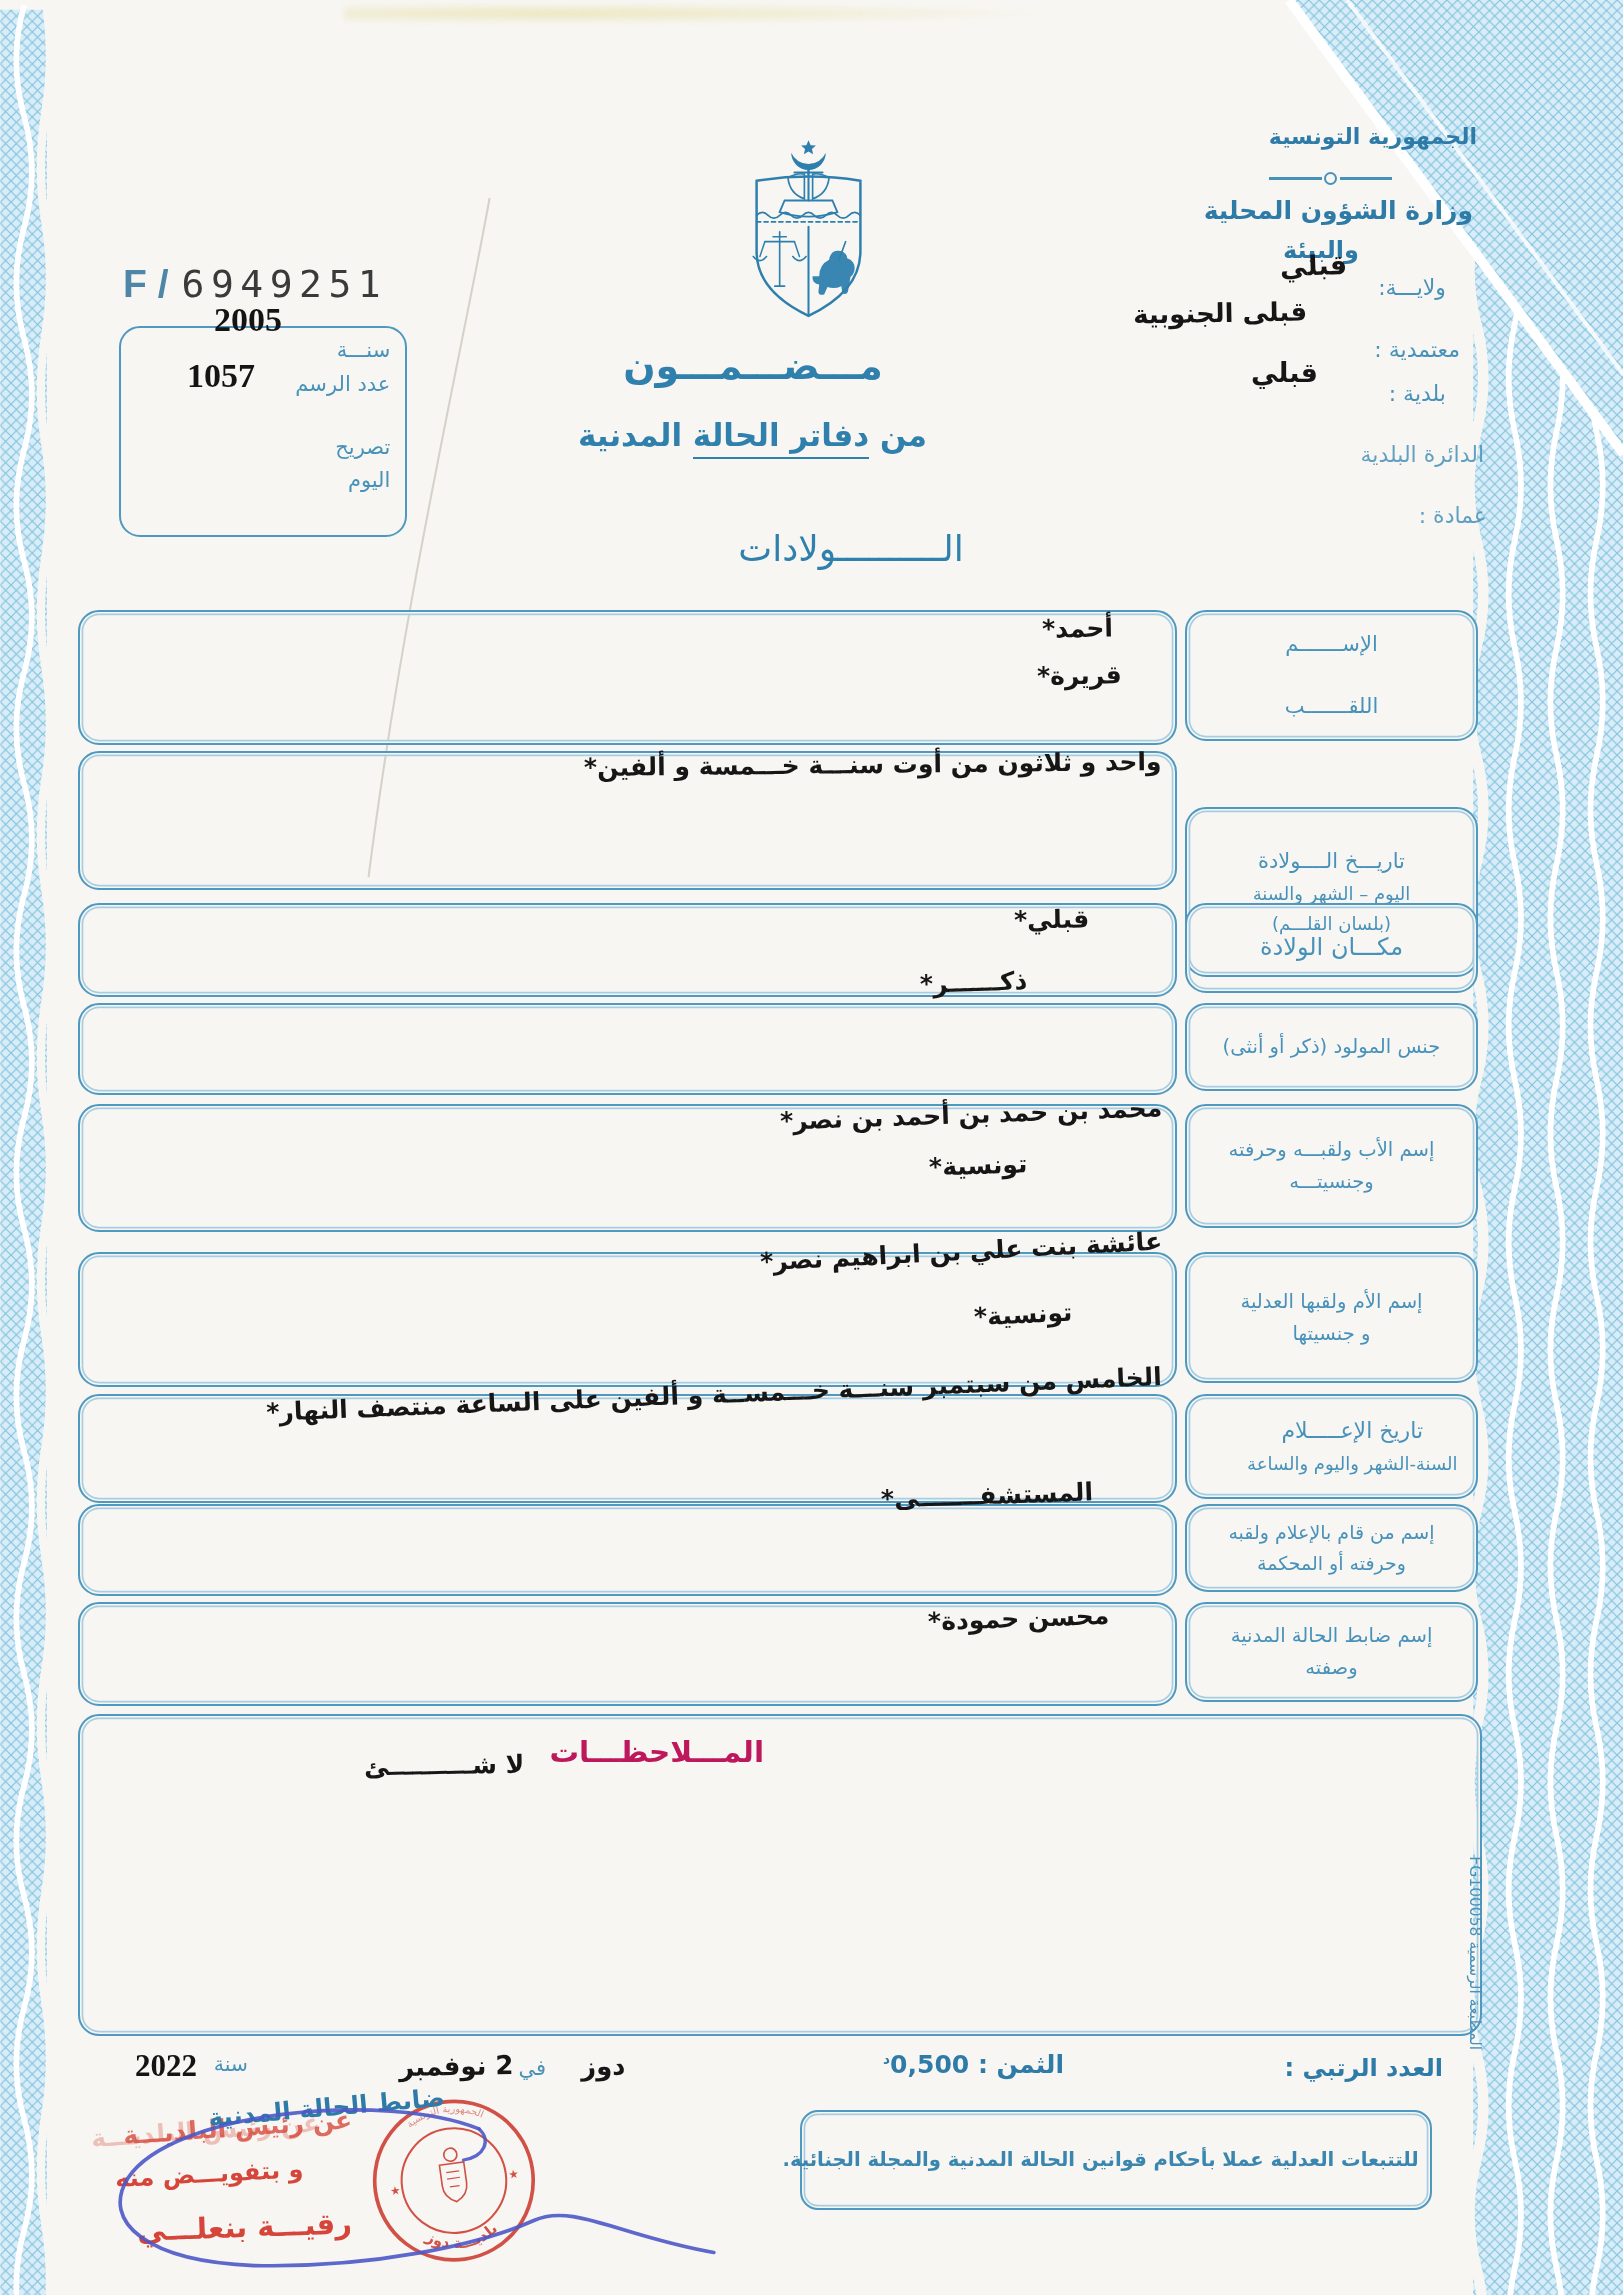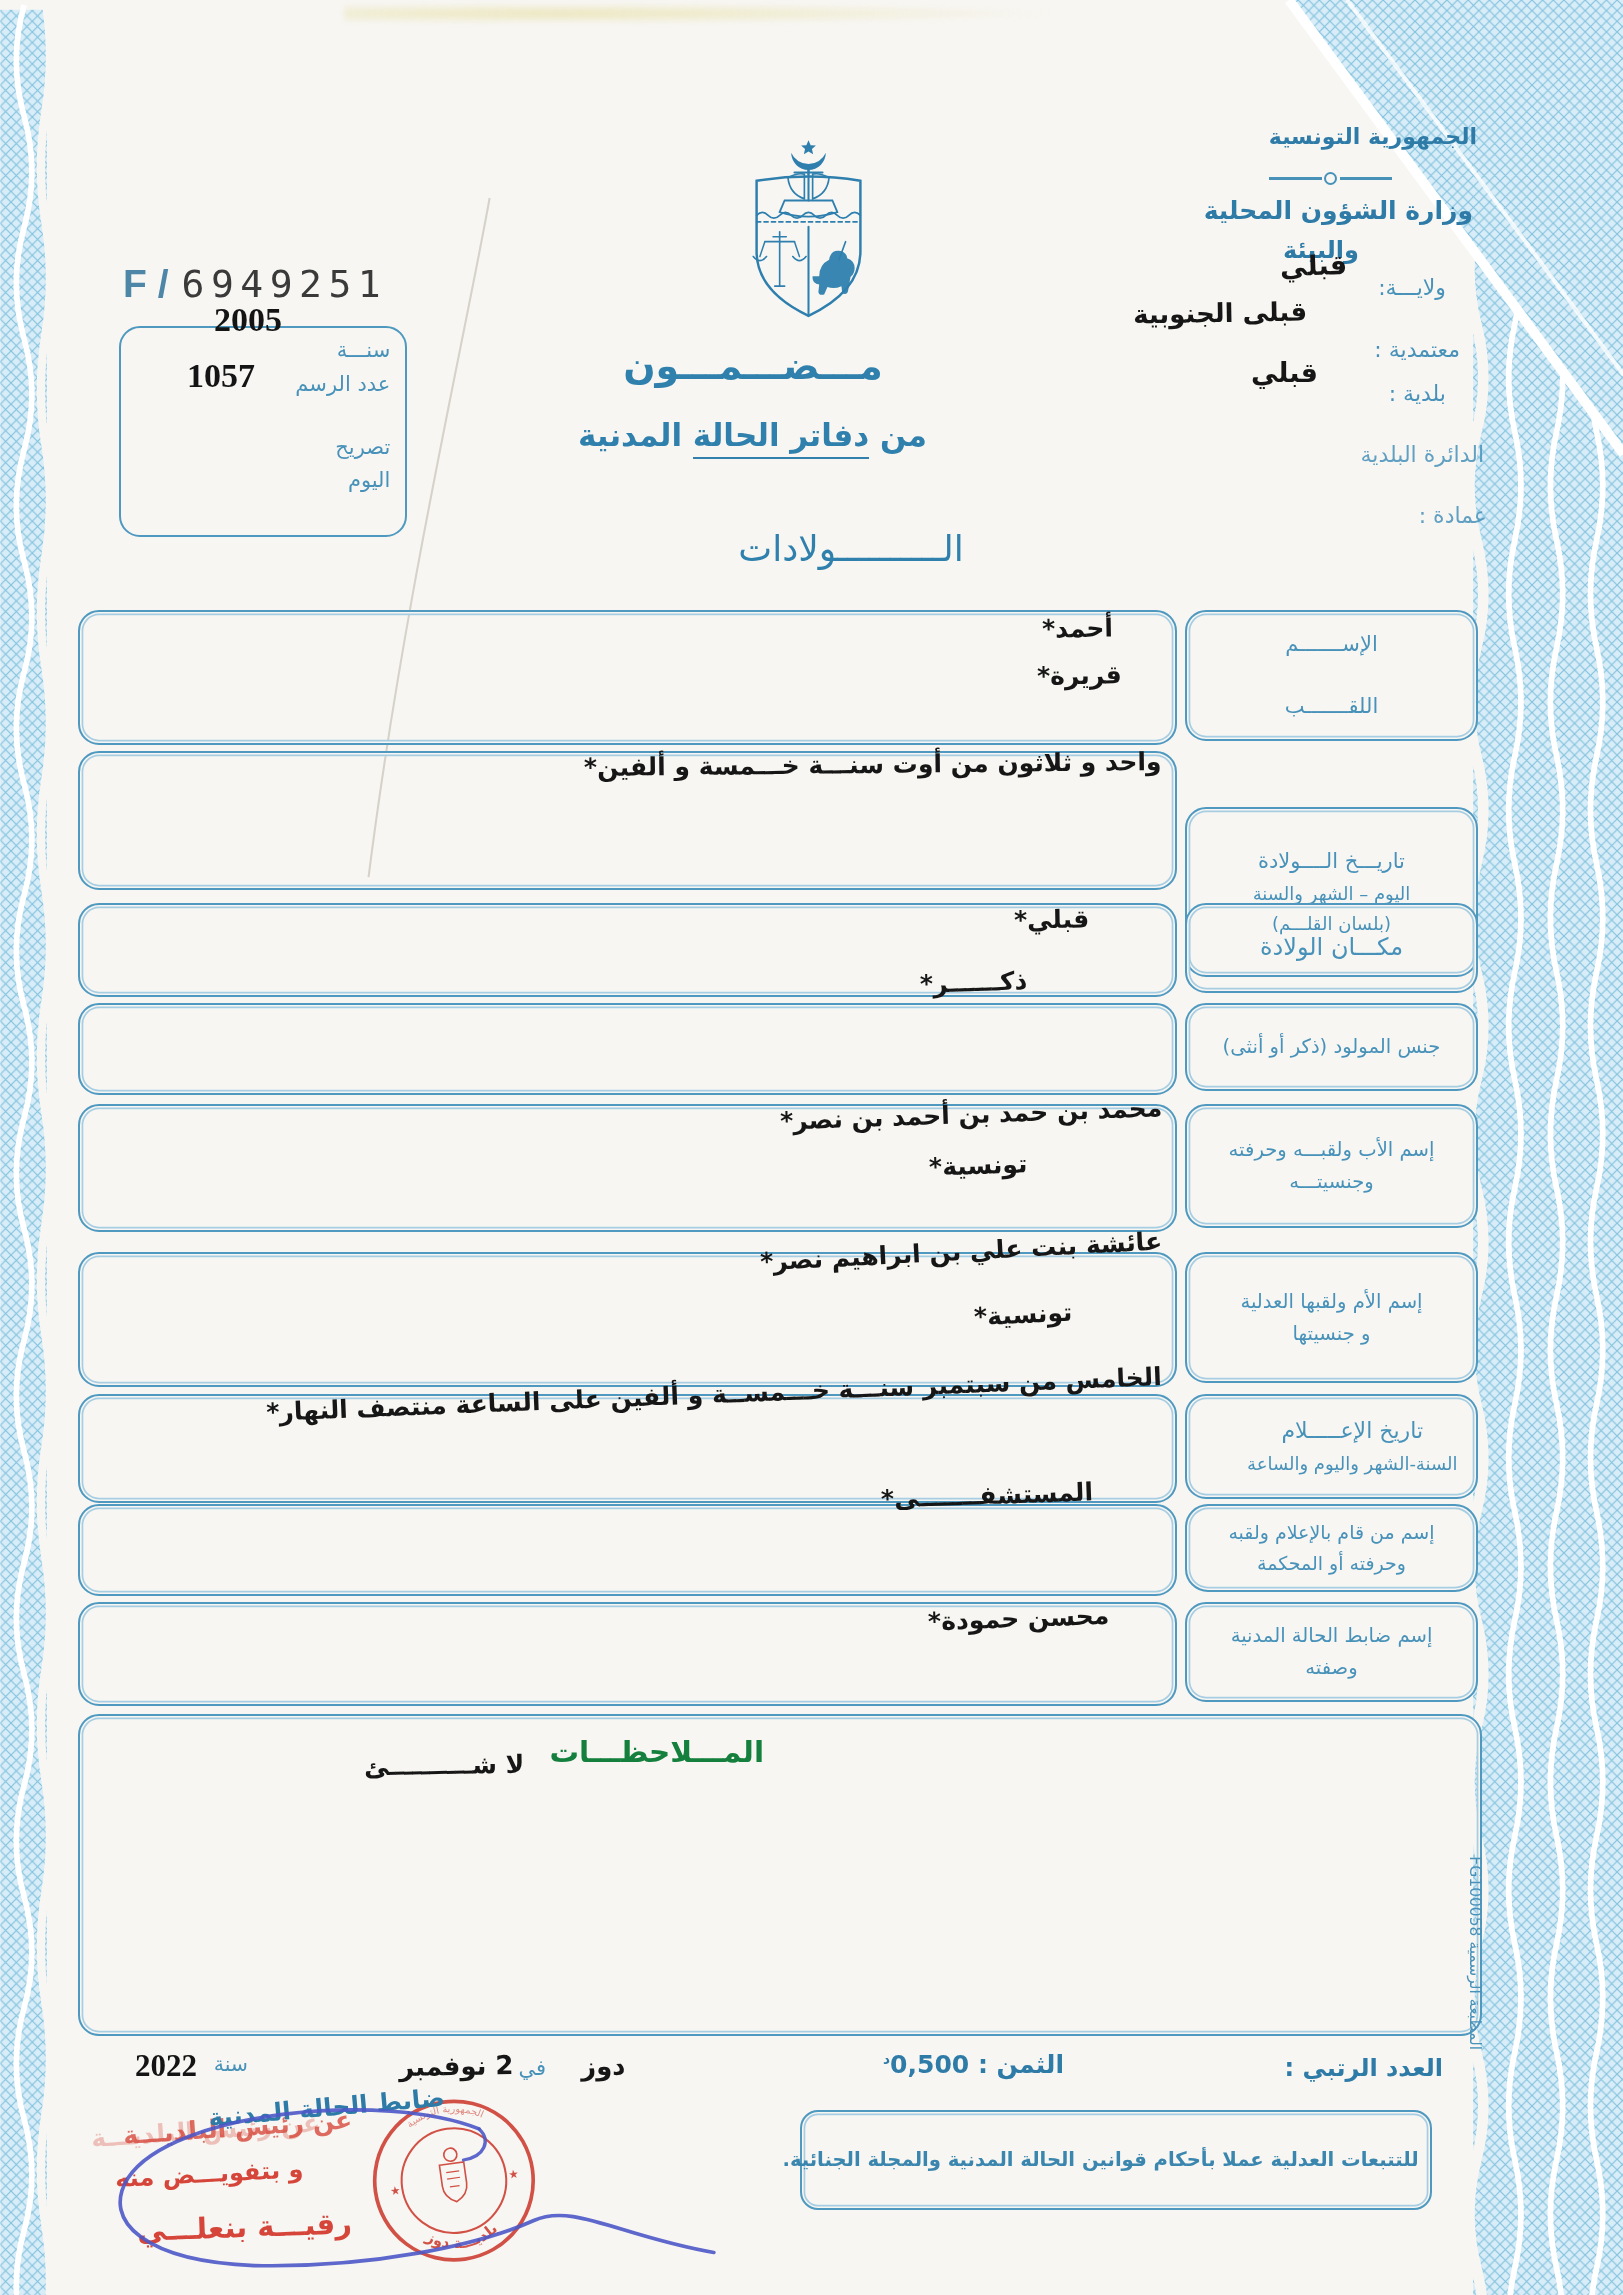--- a/index.html
+++ b/index.html
@@ -188,21 +188,21 @@
   <span class="typed" style="right:531px;top:1481px;transform:rotate(-2deg);">المستشفـــــــى*</span>
 
   <div class="vbox" style="top:1602px;height:100px;"></div>
   <div class="lbox" style="top:1602px;height:100px;">
     <span style="font-size:19.6px;">إسم ضابط الحالة المدنية</span>
     <span style="font-size:19.6px;">وصفته</span>
   </div>
   <span class="typed" style="right:515px;top:1604px;transform:rotate(-2deg);">محسن حمودة*</span>
 
   <div class="vbox" style="top:1714px;height:318px;width:1400px;"></div>
-  <span class="abs rtl" style="right:860px;top:1735px;font-size:29.5px;font-weight:bold;color:#15803d;z-index:5;white-space:nowrap;">المـــلاحظـــات</span>
+  <span class="abs rtl" style="right:860px;top:1735px;font-size:29.5px;font-weight:bold;color:#be185d;z-index:5;white-space:nowrap;">المـــلاحظـــات</span>
   <span class="typed" style="right:1100px;top:1751px;transform:rotate(-1deg);">لا شــــــــــئ</span>
 
   <div class="abs rtl" style="left:1484px;top:1804px;width:246px;font-size:15.5px;color:#4892ba;z-index:4;
               transform:rotate(90deg);transform-origin:left top;white-space:nowrap;">المطبعة الرسمية FG100058</div>
 
   <div class="hdr blu" style="right:181px;top:2054px;font-size:24px;font-weight:bold;color:#2e7ba8;">العدد الرتبي :</div>
   <div class="hdr" style="right:560px;top:2050px;font-size:25px;font-weight:bold;color:#2e7ba8;">
     <span>الثمن : 0,500</span><sup class="dinar">د</sup>
   </div>
   <span class="typed" style="right:999px;top:2051px;transform:rotate(-1deg);font-size:26px;">دوز</span>

